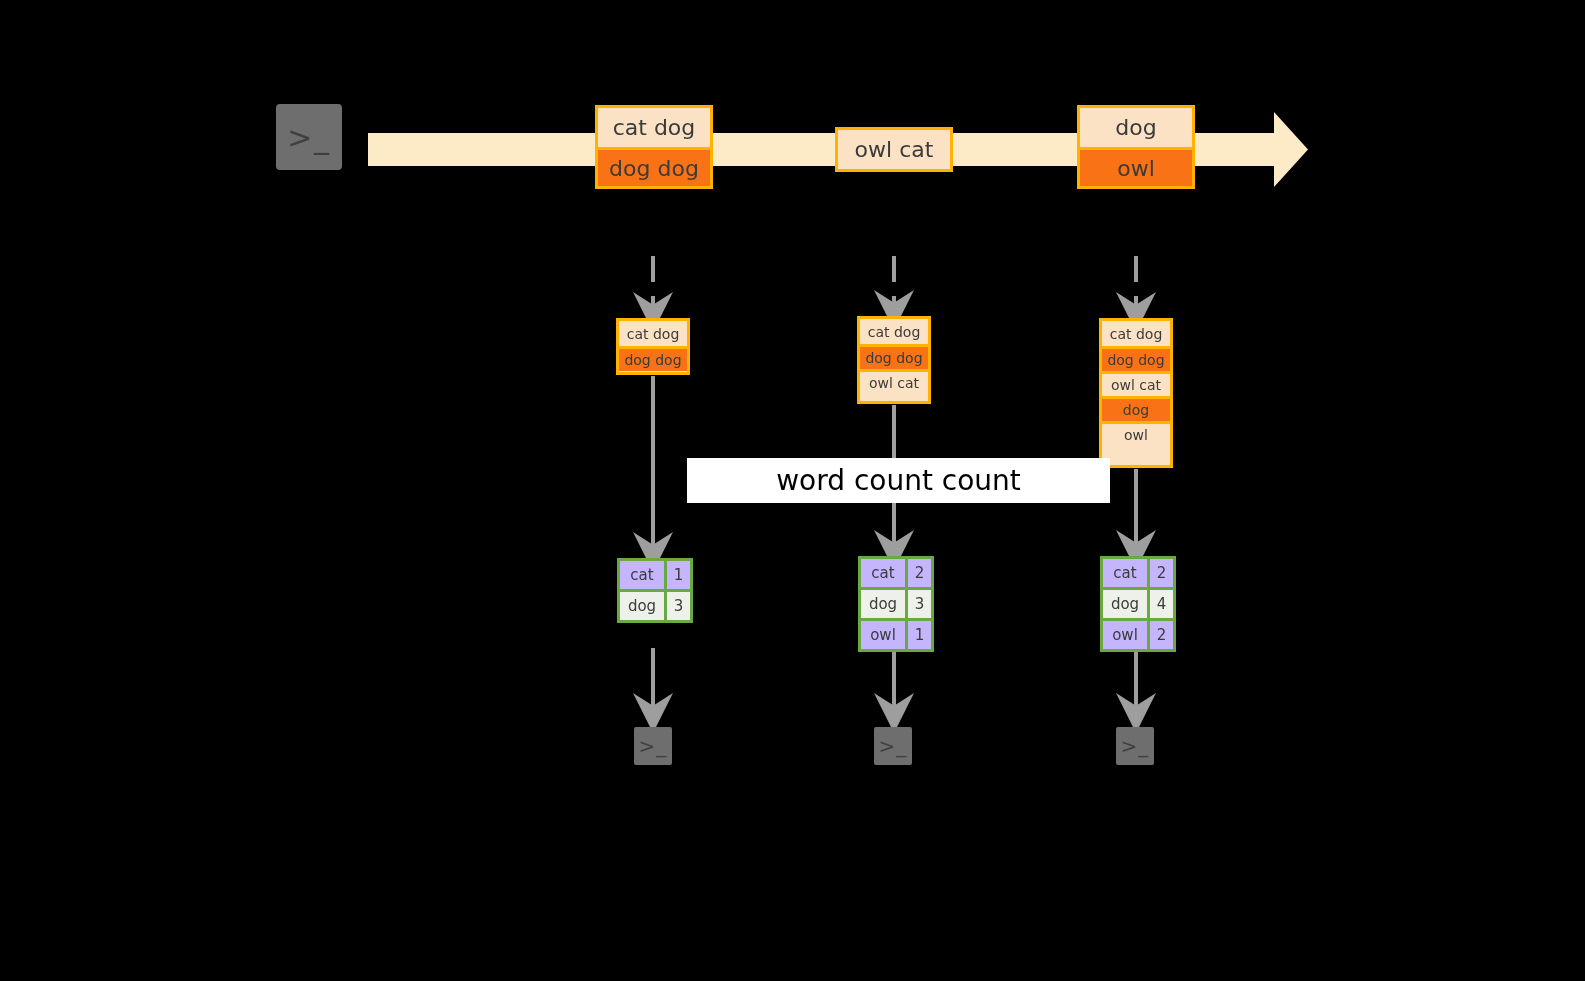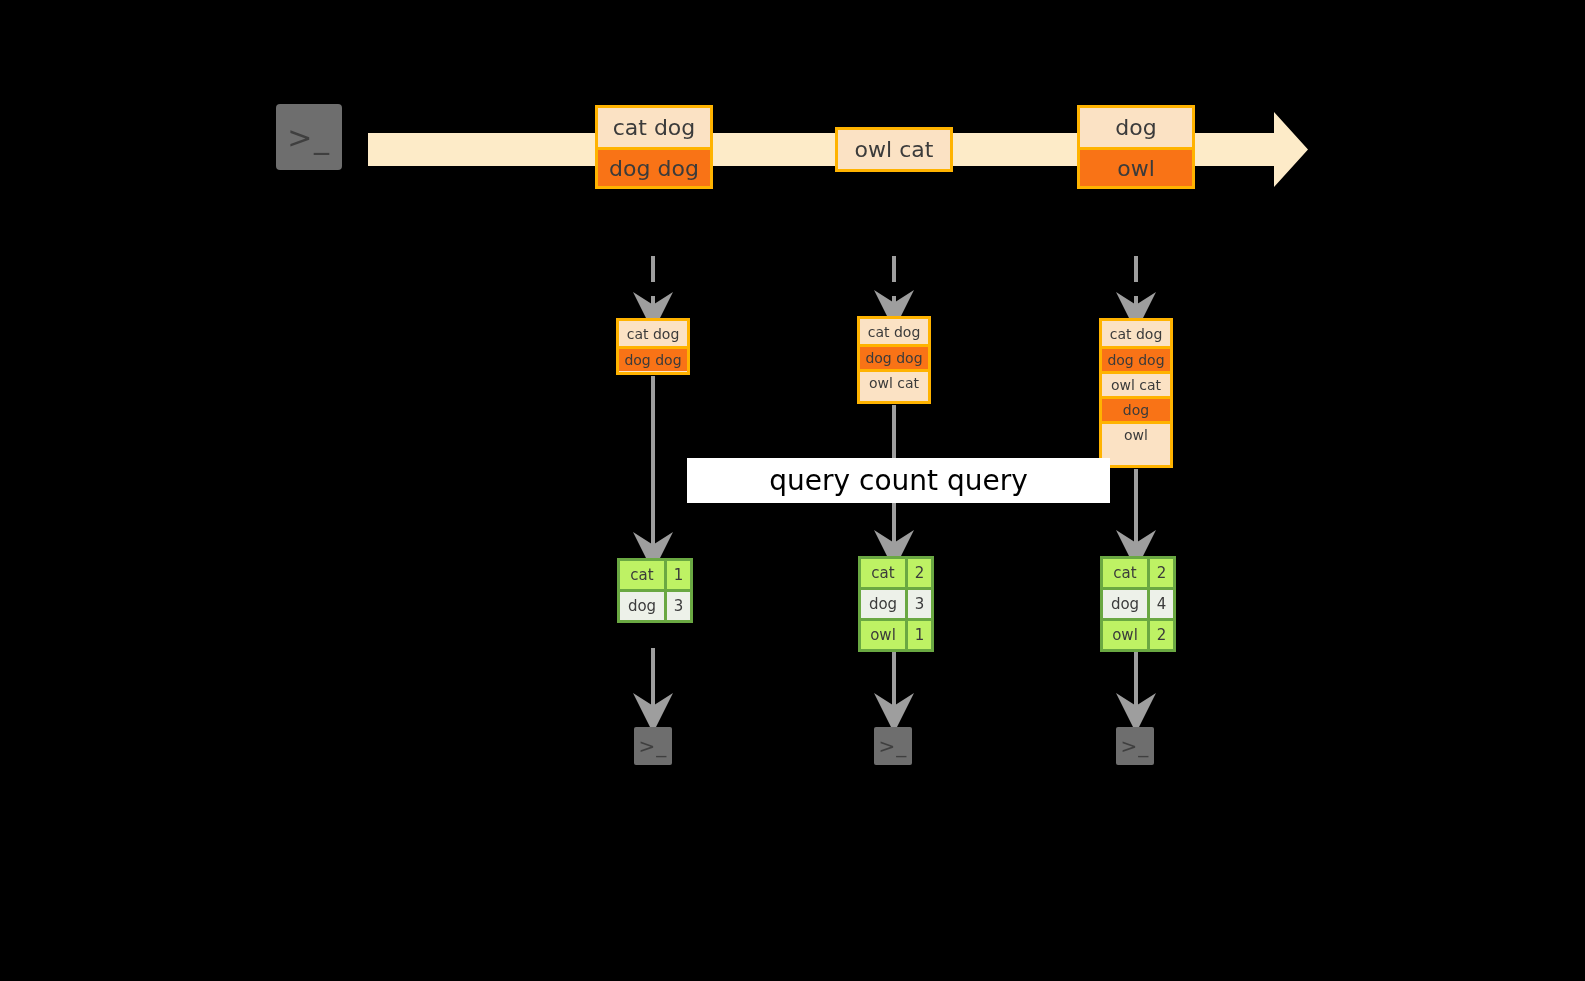--- a/index.html
+++ b/index.html
@@ -126,21 +126,21 @@
     height: 28px;
   }
   .res .rrow + .rrow { border-top: 3px solid #6AA842; }
   .res .cw, .res .cc {
     box-sizing: border-box;
     display: flex;
     align-items: center;
     justify-content: center;
     font-size: 15px;
     color: #3b3b3b;
-    background: #bef264;
+    background: #c4b5fd;
   }
   .res .rrow.light .cw,
   .res .rrow.light .cc { background: #EDF1E9; }
   .res .cw { width: 44px; }
   .res .cc { width: 26px; border-left: 3px solid #6AA842; }
   #res-1 { left: 617px; top: 558px; }
   #res-2 { left: 858px; top: 556px; }
   #res-3 { left: 1100px; top: 556px; }
 
   
@@ -240,21 +240,21 @@
 
   <div class="rec mid" id="rec-m3">
     <div class="row">cat dog</div>
     <div class="row light">dog dog</div>
     <div class="row">owl cat</div>
     <div class="row light">dog</div>
     <div class="row">owl</div>
   </div>
 
   <div id="query-band">
-    <span class="qlabel">query count query</span>
+    <span class="qlabel">word count count</span>
   </div>
 
   <div class="res" id="res-1">
     <div class="rrow">
       <div class="cw">cat</div>
       <div class="cc">1</div>
     </div>
     <div class="rrow light">
       <div class="cw">dog</div>
       <div class="cc">3</div>

